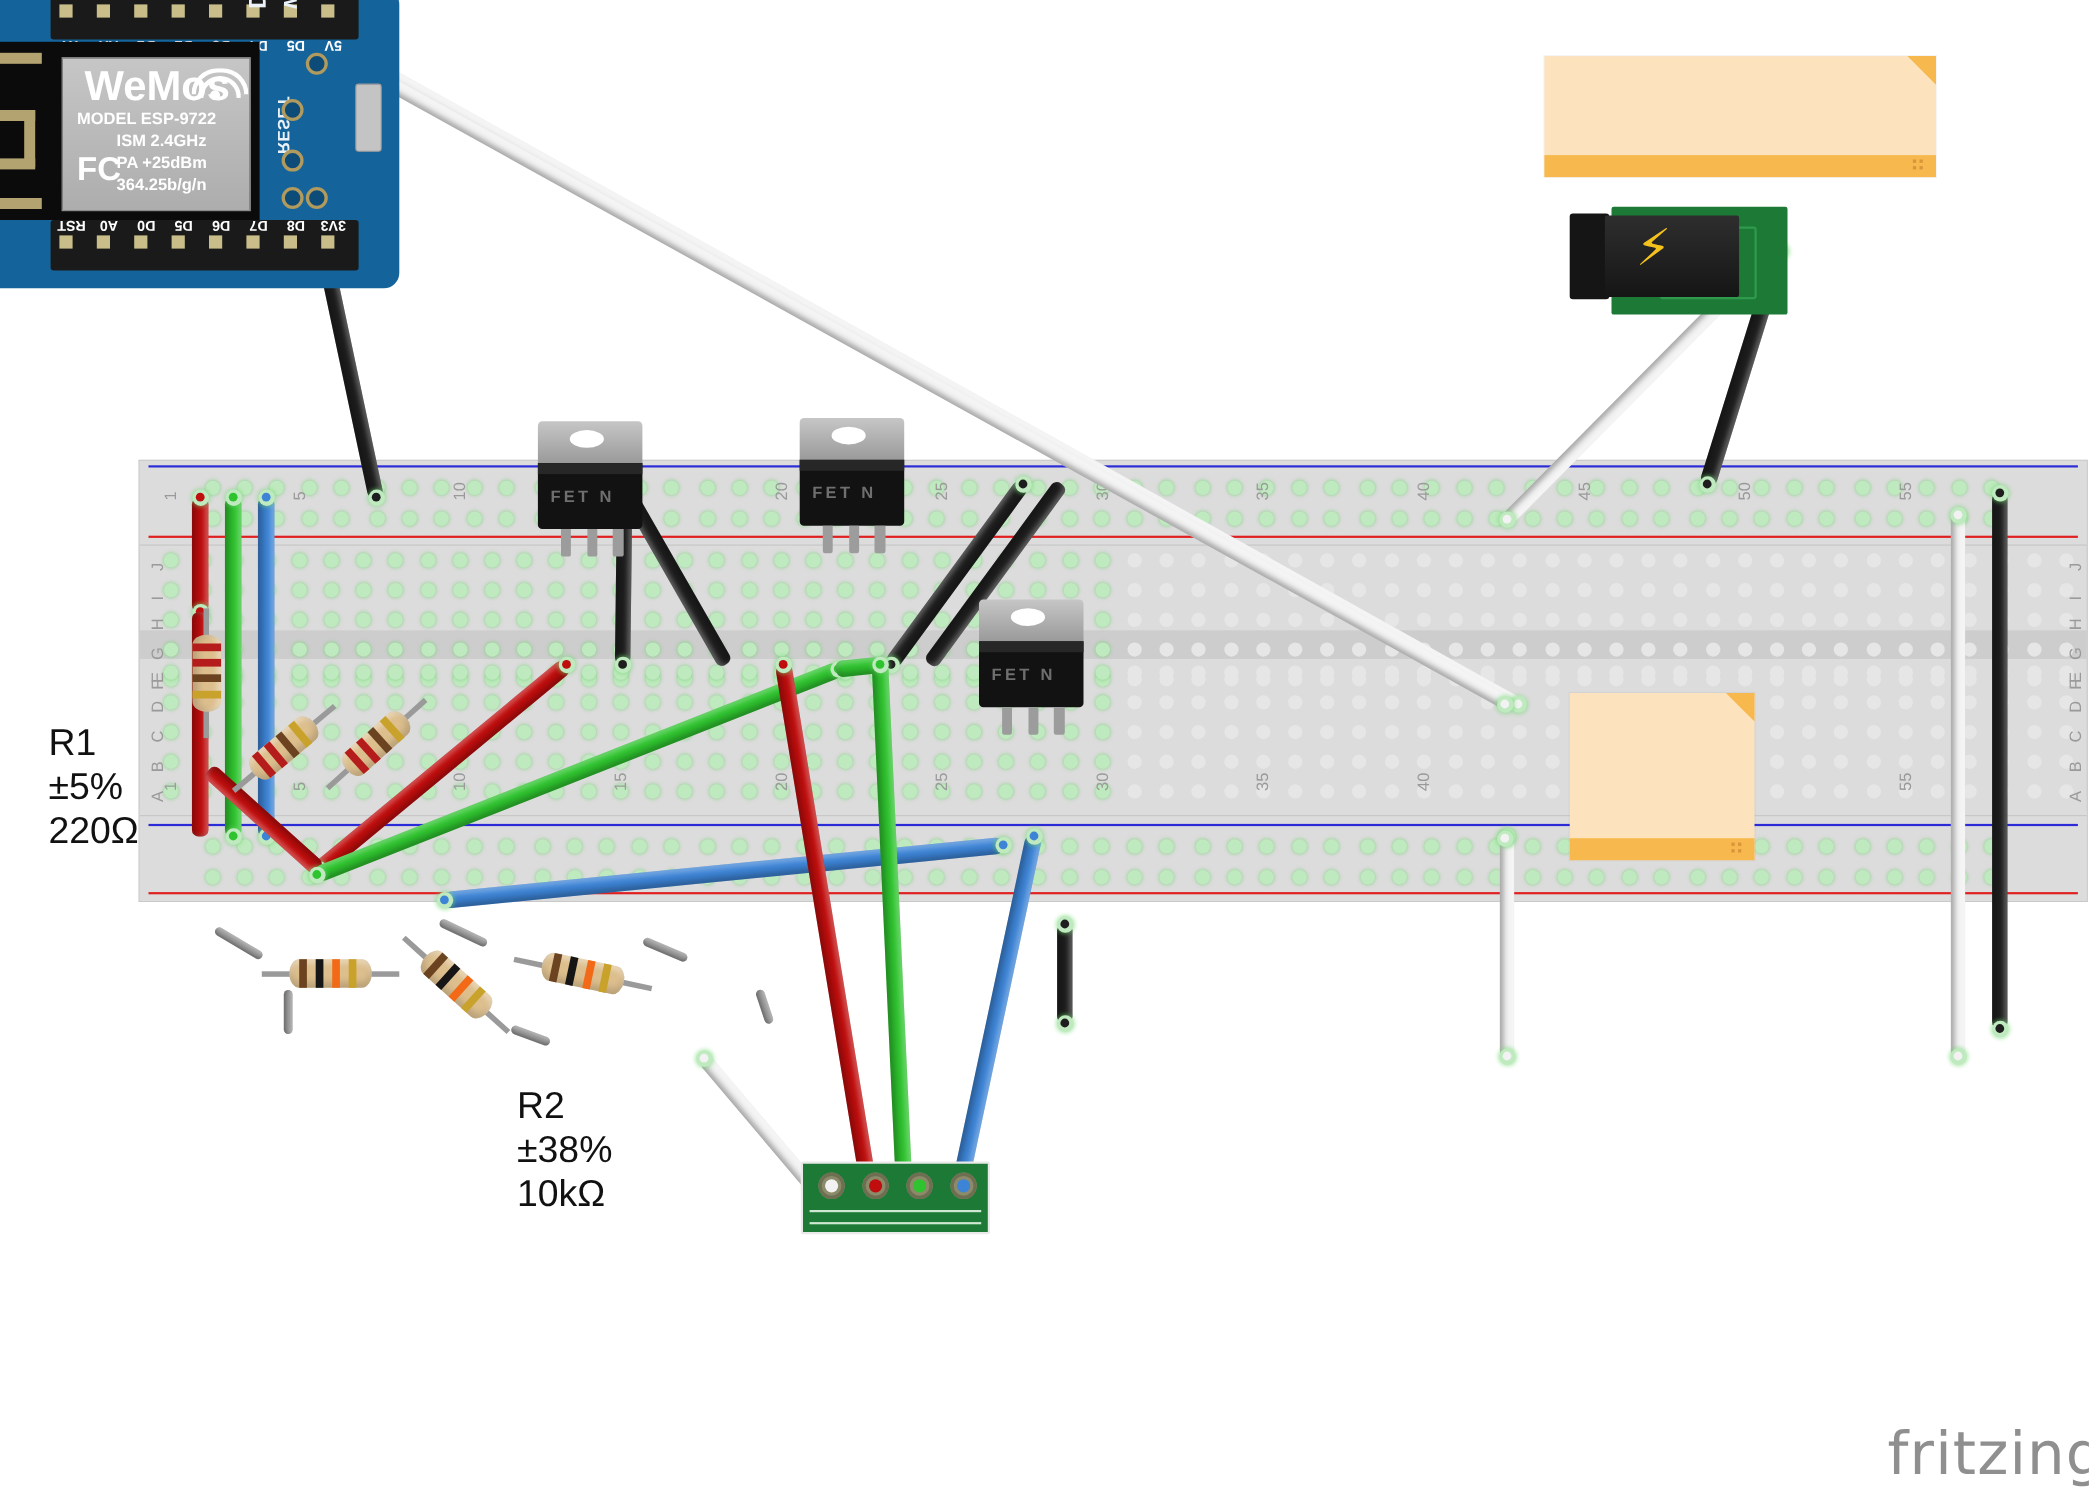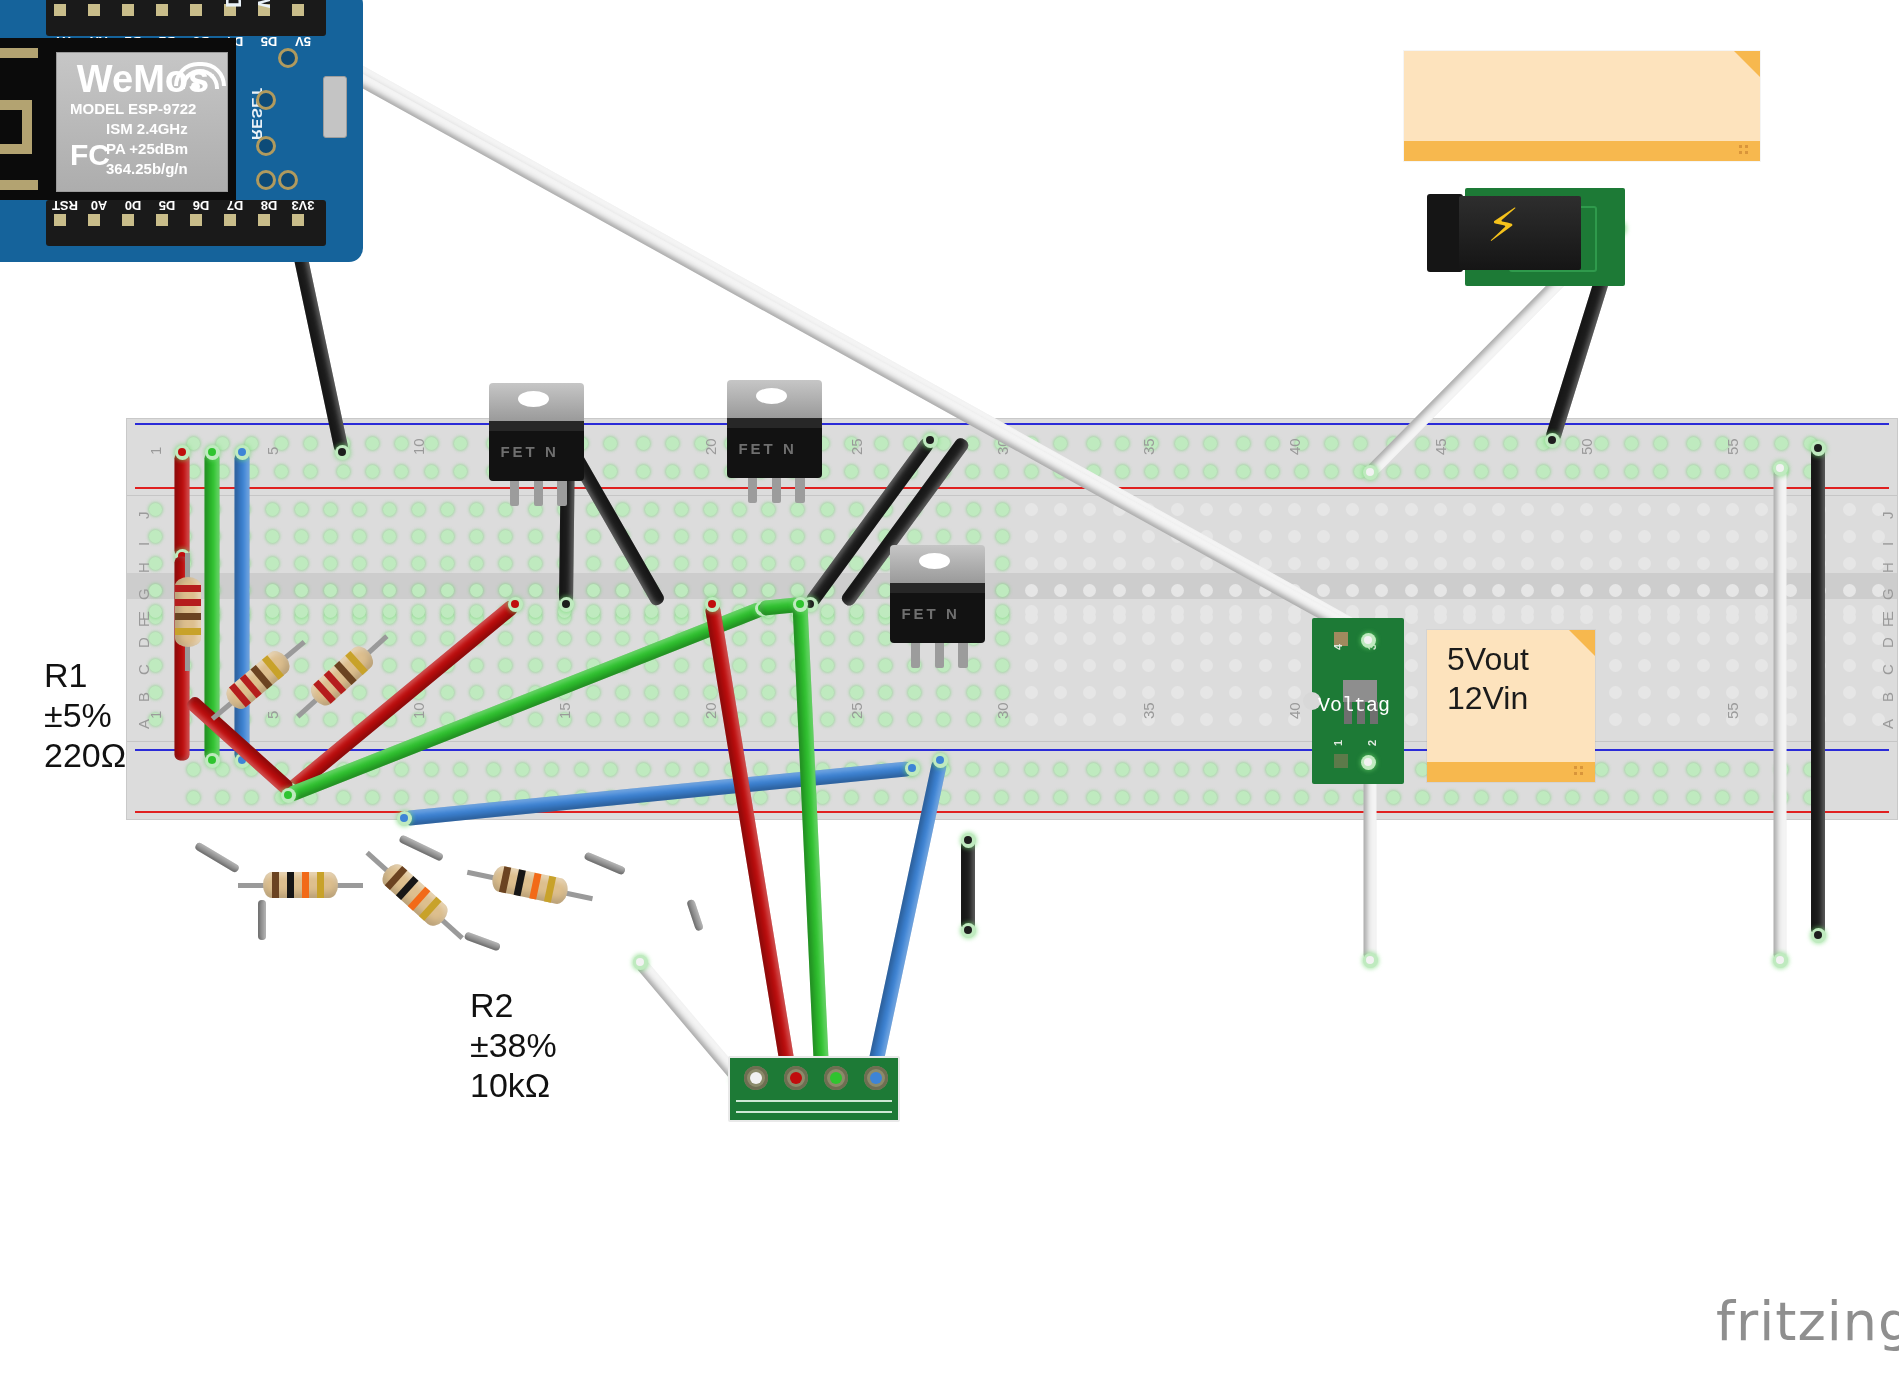--- a/index.html
+++ b/index.html
@@ -2617,22 +2617,20 @@
     <div class="grip">
       <i style="left:0;top:0"></i>
         <i style="left:6px;top:0"></i>
       <i style="left:0;top:6px"></i>
         <i style="left:6px;top:6px"></i>
     </div>
   </div>
 
   <div class="note" style="left:1427px;top:630px;width:168px;height:152px;">
     <div class="fold"></div>
-    <div class="body" style="font-size:32px;padding-top:10px;padding-left:20px;">5Vout
-12Vin</div>
     <div class="bar"></div>
     <div class="grip">
       <i style="left:0;top:0"></i>
         <i style="left:6px;top:0"></i>
       <i style="left:0;top:6px"></i>
         <i style="left:6px;top:6px"></i>
     </div>
   </div>
 
 
@@ -2952,34 +2950,20 @@
       <div class="hole2" style="left:300px;top:58px;"></div>
       <div class="usb" style="left:345px;top:86px;width:22px;height:60px;"></div>
     </div>
     <div class="jack" style="left:1427px;top:188px;width:198px;height:98px;">
       <div class="pcb" style="left:38px;top:0;width:160px;height:98px;"></div>
       <div class="trace" style="left:82px;top:18px;width:84px;height:62px;border-radius:3px;"></div>
       <div class="barrel" style="left:0;top:6px;width:36px;height:78px;"></div>
       <div class="face" style="left:32px;top:8px;width:122px;height:74px;border-radius:2px;background:linear-gradient(180deg,#2e2e2e,#151515);"></div>
       <div class="bolt" style="left:60px;top:14px;">⚡</div>
     </div>
-    <div class="vreg" style="left:1312px;top:618px;width:92px;height:166px;">
-      <div class="notch" style="left:-9px;top:74px;"></div>
-      <div class="ic" style="left:31px;top:62px;width:34px;height:22px;"></div>
-      <div class="icb" style="left:32px;top:84px;width:8px;height:22px;"></div>
-      <div class="icb" style="left:45px;top:84px;width:8px;height:22px;"></div>
-      <div class="icb" style="left:58px;top:84px;width:8px;height:22px;"></div>
-      <div class="nm" style="left:6px;top:76px;">Voltag</div>
-      <div class="pad-sq" style="left:22px;top:14px;width:14px;height:14px;"></div>
-      <div class="pad-sq" style="left:22px;top:136px;width:14px;height:14px;background:#5d7a4a;"></div>
-      <div class="pn" style="left:20px;top:32px;">4</div>
-      <div class="pn" style="left:54px;top:32px;">3</div>
-      <div class="pn" style="left:20px;top:128px;">1</div>
-      <div class="pn" style="left:54px;top:128px;">2</div>
-    </div>
     <div class="wend" style="left:1360.5px;top:632.5px;">
       <div style="position:absolute;left:3.5px;top:3.5px;width:8px;height:8px;border-radius:50%;background:#f2f2f2;"></div>
     </div>
     <div class="wend" style="left:1360.5px;top:754.5px;">
       <div style="position:absolute;left:3.5px;top:3.5px;width:8px;height:8px;border-radius:50%;background:#f2f2f2;"></div>
     </div>
     <div class="strip" style="left:728px;top:1056px;width:168px;height:62px;">
       <div class="pad4" style="left:14px;top:8px;">
         <div style="position:absolute;left:6px;top:6px;width:12px;height:12px;border-radius:50%;background:#f2f2f2;"></div>
       </div>

